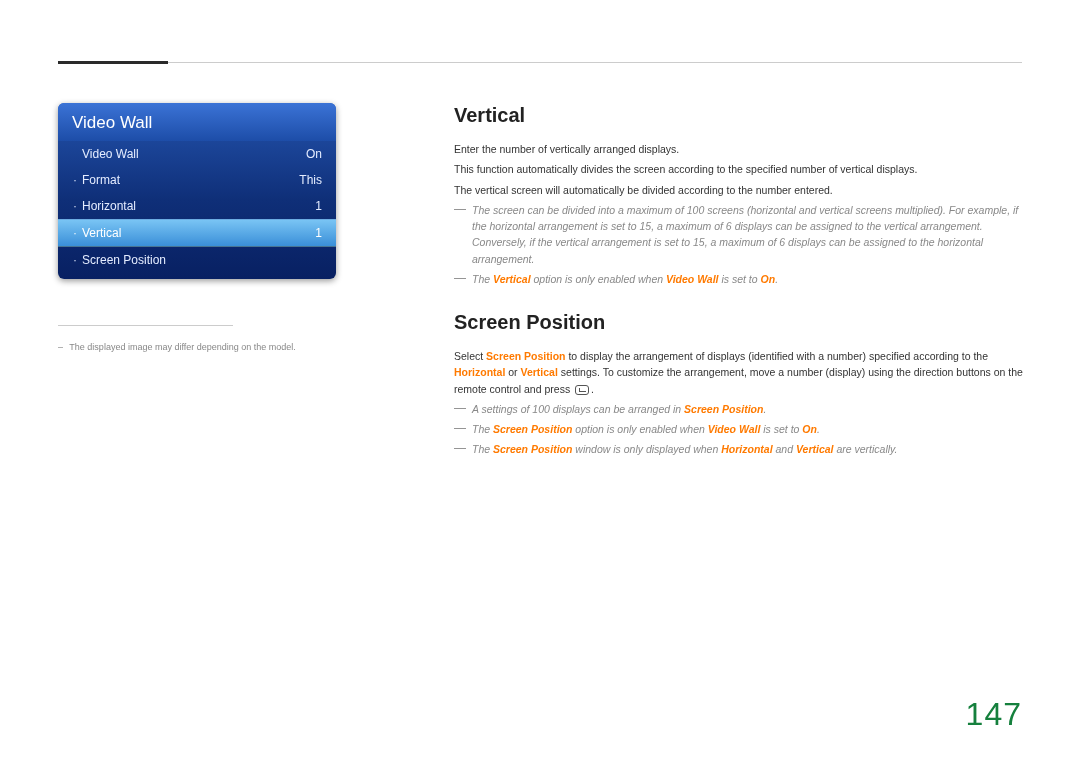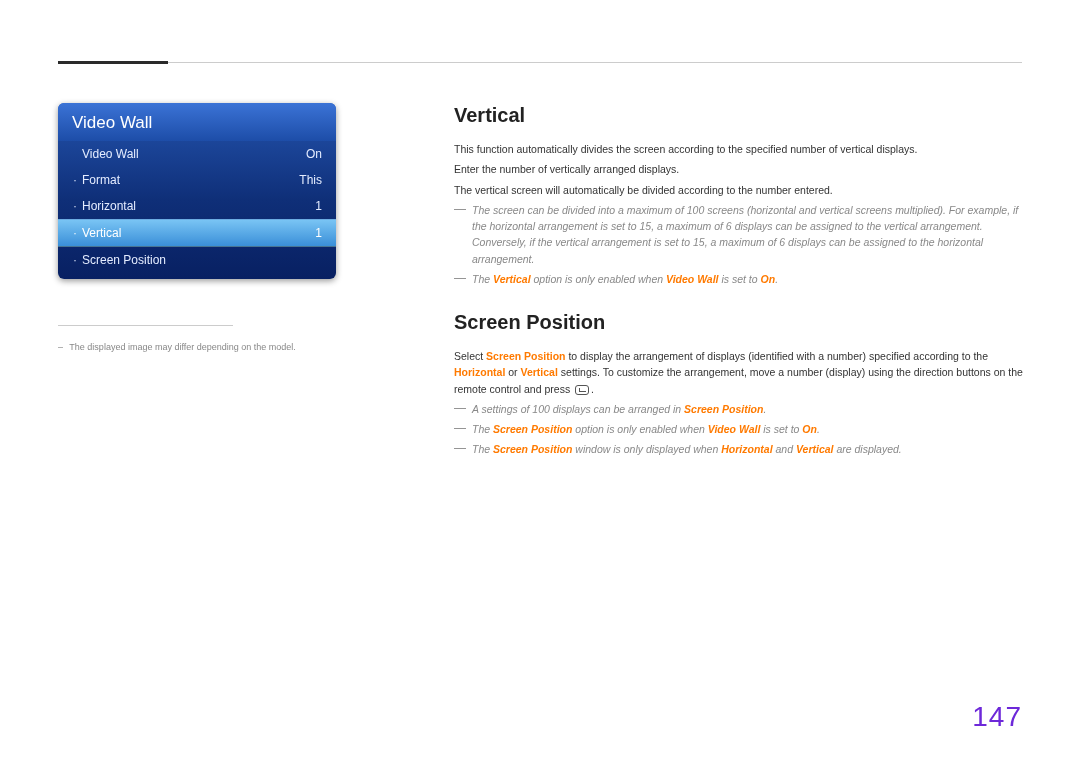--- a/index.html
+++ b/index.html
@@ -143,22 +143,22 @@
     left:3px; top:2px;
     width:6px; height:3px;
     border-left:1px solid #555;
     border-bottom:1px solid #555;
   }
 
   .page-number {
     position: absolute;
     bottom: 30px;
     right: 58px;
-    font-size: 28px;
-    color: #6d28d9;
+    font-size: 32px;
+    color: #15803d;
     font-weight: 300;
     letter-spacing: 1px;
   }
 </style>
 </head>
 <body>
 
 <div class="topbar"></div>
 <div class="topbar-accent"></div>
 
@@ -208,22 +208,22 @@
 
 <div class="osd-divider"></div>
 <div class="osd-footnote">
   <span class="dash">–</span>
   <span>The displayed image may differ depending on the model.</span>
 </div>
 
 <div class="content">
 
   <h2>Vertical</h2>
+  <p>Enter the number of vertically arranged displays.</p>
   <p>This function automatically divides the screen according to the specified number of vertical displays.</p>
-  <p>Enter the number of vertically arranged displays.</p>
   <p>The vertical screen will automatically be divided according to the number entered.</p>
 
   <div class="note-row">
     <span class="note-dash">―</span>
     <span class="note-text">The screen can be divided into a maximum of 100 screens (horizontal and vertical screens multiplied). For example, if the horizontal arrangement is set to 15, a maximum of 6 displays can be assigned to the vertical arrangement. Conversely, if the vertical arrangement is set to 15, a maximum of 6 displays can be assigned to the horizontal arrangement.</span>
   </div>
   <div class="note-row">
     <span class="note-dash">―</span>
     <span class="note-text">
       <span>The </span><span class="kw">Vertical</span><span> option is only enabled when </span><span class="kw">Video Wall</span><span> is set to </span><span class="kw">On</span><span>.</span>
@@ -243,19 +243,19 @@
   </div>
   <div class="note-row">
     <span class="note-dash">―</span>
     <span class="note-text">
       <span>The </span><span class="kw">Screen Position</span><span> option is only enabled when </span><span class="kw">Video Wall</span><span> is set to </span><span class="kw">On</span><span>.</span>
     </span>
   </div>
   <div class="note-row">
     <span class="note-dash">―</span>
     <span class="note-text">
-      <span>The </span><span class="kw">Screen Position</span><span> window is only displayed when </span><span class="kw">Horizontal</span><span> and </span><span class="kw">Vertical</span><span> are displayed.</span>
+      <span>The </span><span class="kw">Screen Position</span><span> window is only displayed when </span><span class="kw">Horizontal</span><span> and </span><span class="kw">Vertical</span><span> are vertically.</span>
     </span>
   </div>
 
 </div>
 
 <div class="page-number">147</div>
 
 </body></html>

